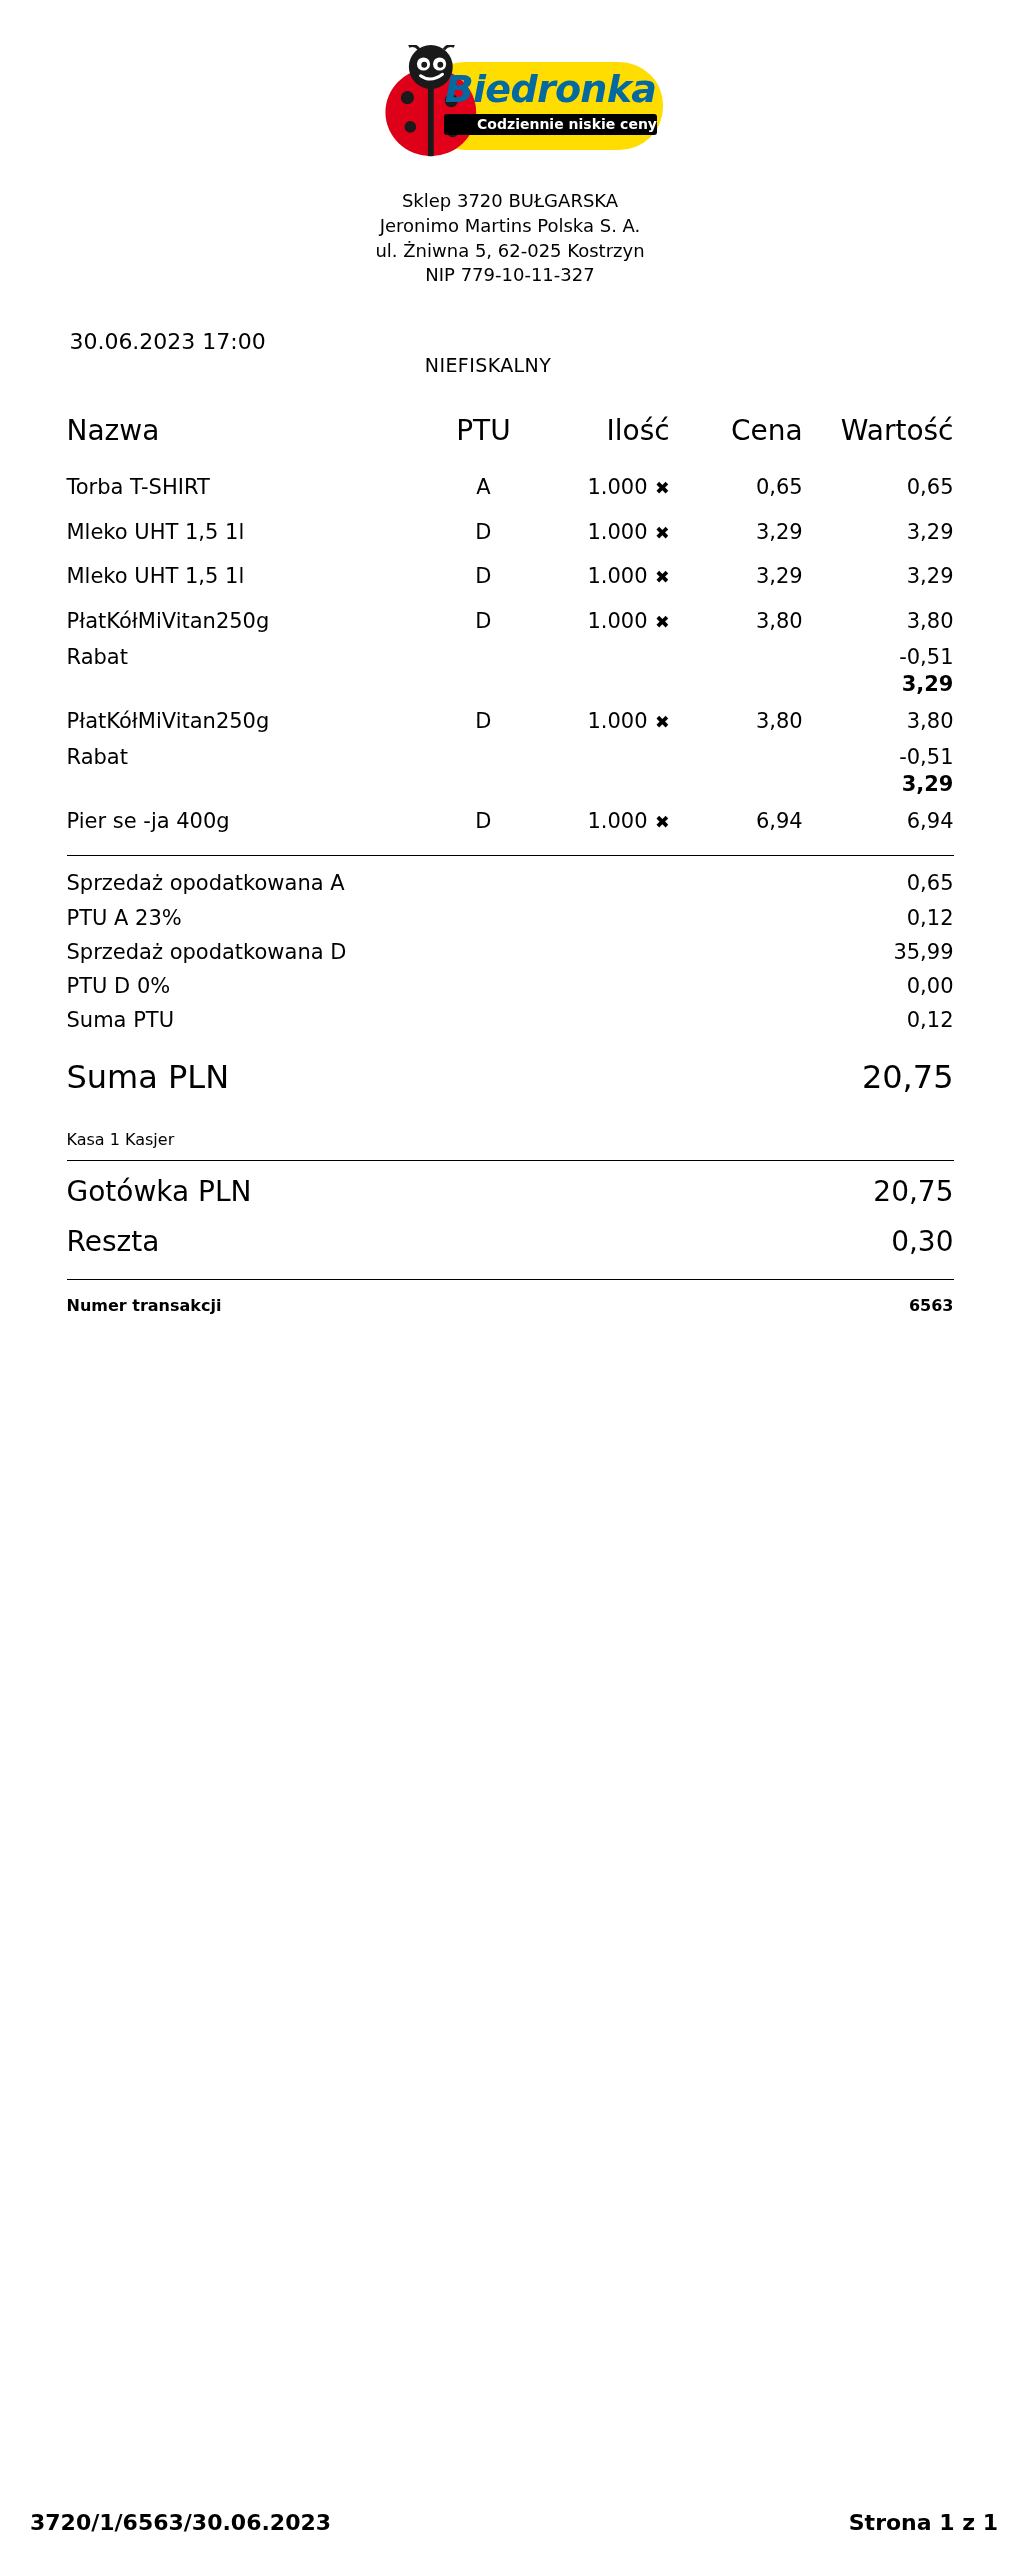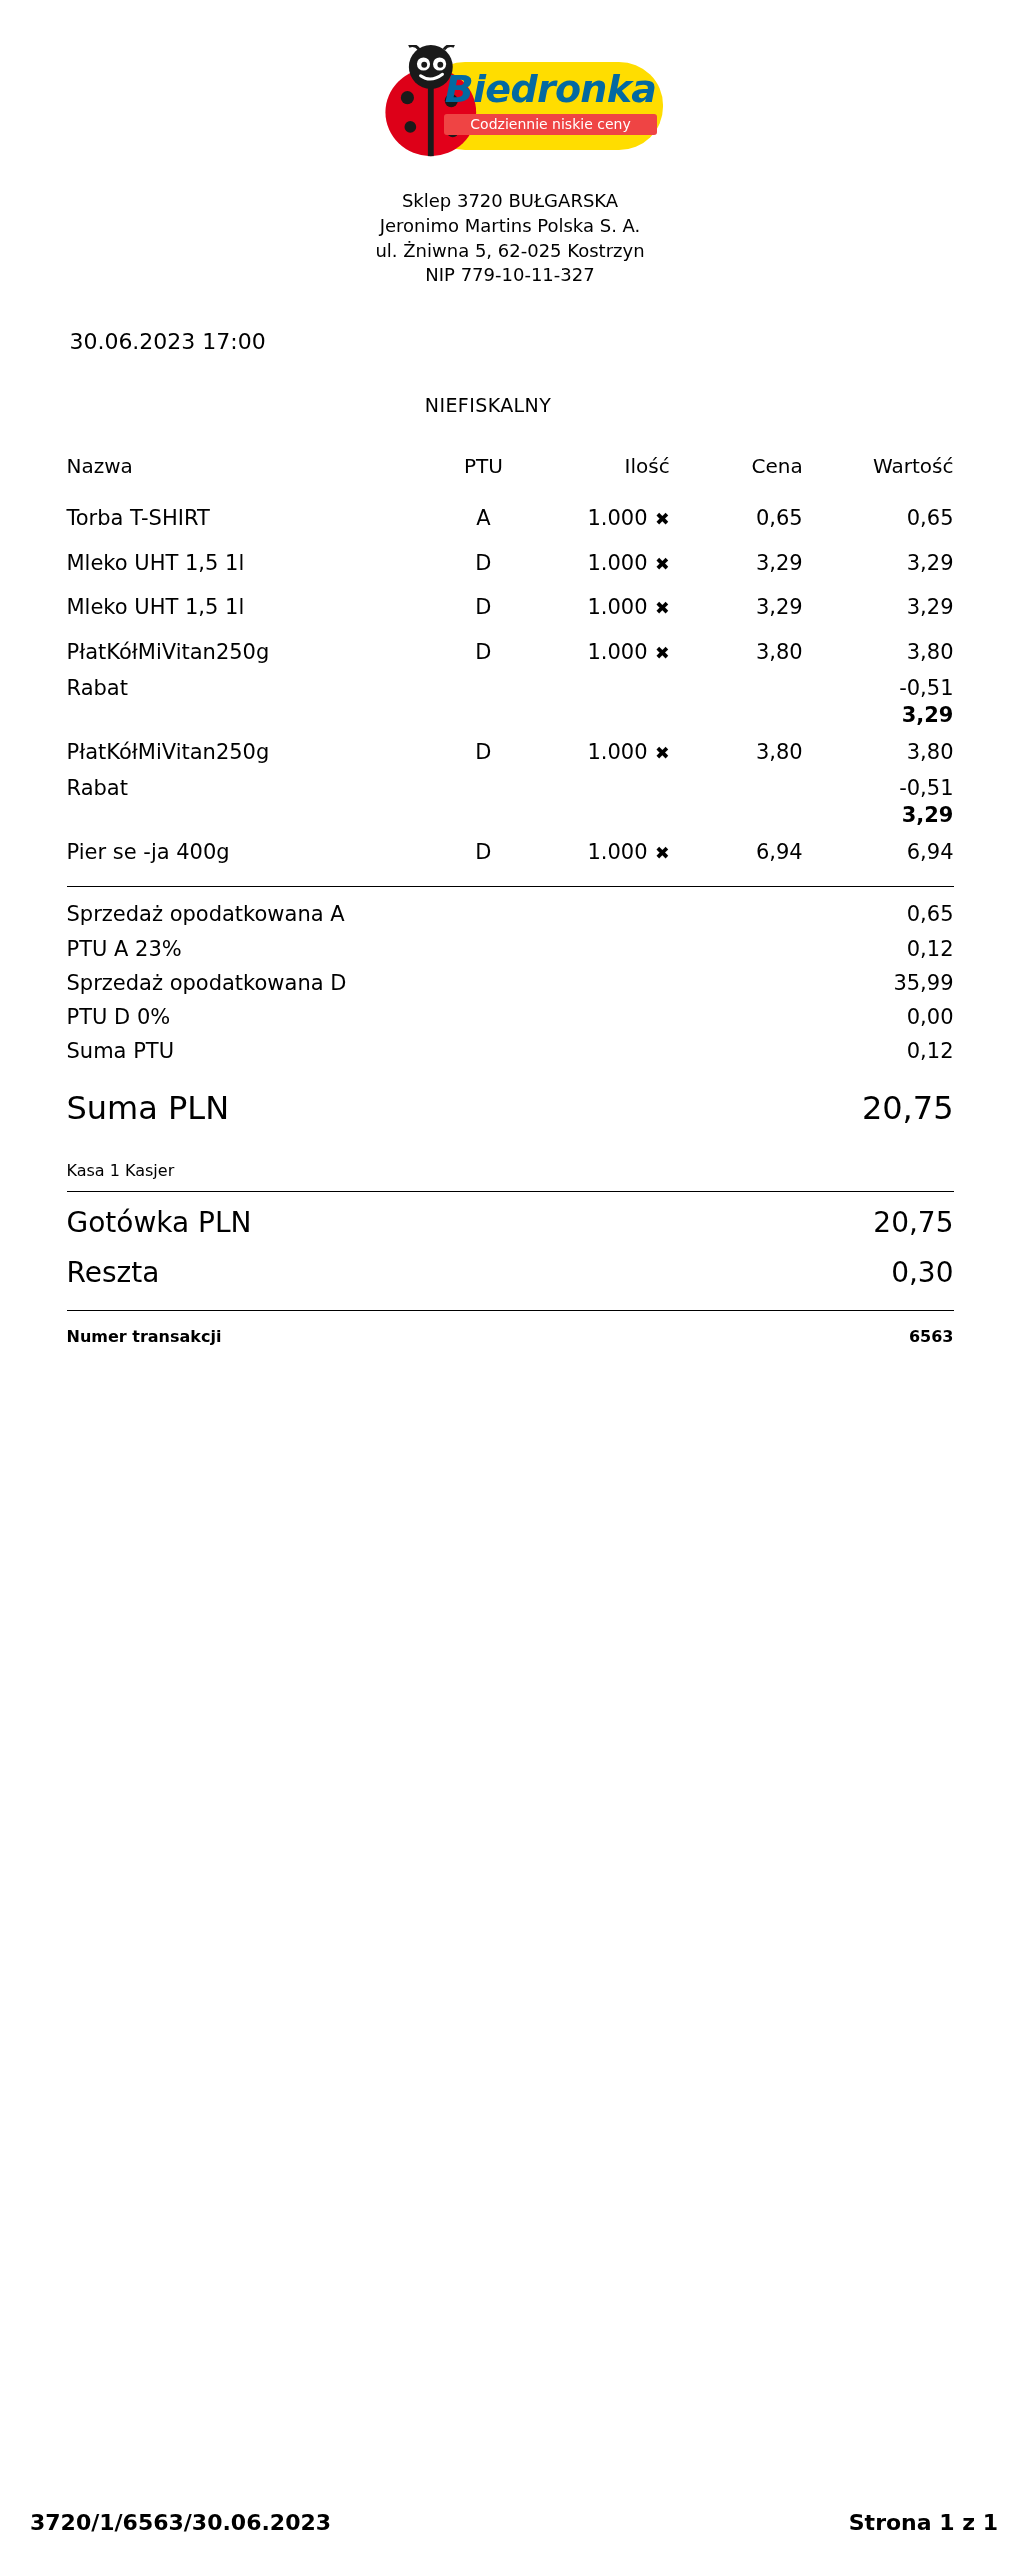--- a/index.html
+++ b/index.html
@@ -60,25 +60,25 @@
     font-size: 38px;
     letter-spacing: -0.7px;
     color: #0369a1;
     line-height: 1;
   }
   .logo-sub {
     position: absolute;
     left: 88px;
     top: 73px;
     width: 213px;
-    text-align: center;
-    font-weight: normal;
+    text-align: right;
+    font-weight: bold;
     font-size: 14px;
     color: #ffffff;
-    background: #ef4444;
+    background: #000000;
     border-radius: 2.9px;
     padding: 2.9px 0 3.7px 0;
     line-height: 1;
     letter-spacing: 0px;
   }
   .ladybug {
     position: absolute;
     left: 22px;
     top: 4.4px;
     width: 110px;
@@ -92,39 +92,38 @@
     font-size: 18px;
     line-height: 1.38;
   }
   .datetime {
     margin-top: 41px;
     font-size: 22px;
     text-align: left;
     padding-left: 2.9px;
   }
   .nonfiscal {
-    margin-top: 40px;
     text-align: center;
     font-size: 19px;
     letter-spacing: 0.4px;
     padding-right: 44px;
   }
 
   
   table.items {
     width: 100%;
     border-collapse: collapse;
     margin-top: 38px;
     font-size: 21px;
   }
   table.items th {
     font-weight: normal;
     text-align: right;
     padding: 0 0 17.6px 0;
-    font-size: 20px;
+    font-size: 28px;
   }
   table.items th.name-col,
   table.items td.name-col {
     text-align: left;
   }
   table.items td {
     padding: 10.3px 0 10.3px 0;
     text-align: right;
     vertical-align: top;
     white-space: nowrap;

